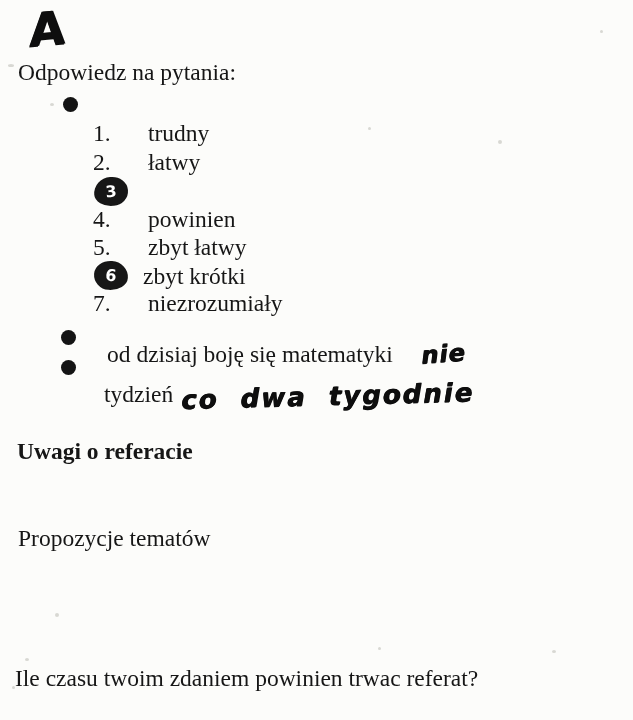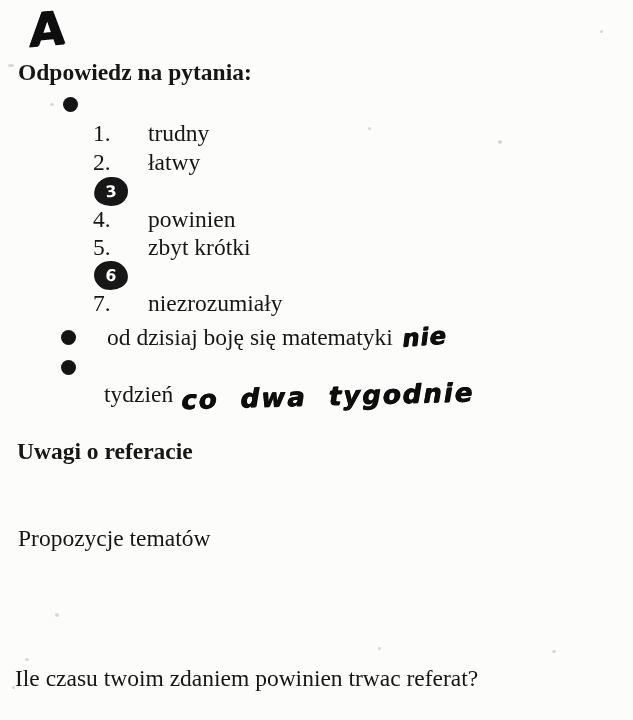--- a/index.html
+++ b/index.html
@@ -7,21 +7,21 @@
   #page{
     position:relative;width:633px;height:720px;
     background:#fcfcfa;color:#161616;
     font-family:"Liberation Serif", serif;
     font-size:23.5px;
   }
   .abs{position:absolute;white-space:nowrap;}
   .row{position:absolute;display:flex;align-items:flex-start;}
 
   
-  .heading{left:18px;font-weight:bold;}
+  .heading{left:18px;}
   .num{display:inline-block;width:55px;flex:0 0 auto;}
   .num.circled-cell{width:48px;padding-left:2px;}
 
   
   .bullet{
     position:absolute;width:15px;height:15px;border-radius:50%;
     background:#141414;
   }
 
   
@@ -88,34 +88,35 @@
     <span class="num circled-cell"><span class="circle-mark">
           <span>3</span>
         </span></span>
   </div>
   <div class="row" style="left:93px;top:206px;">
     <span class="num">4.</span>
     <span>powinien</span>
   </div>
   <div class="row" style="left:93px;top:234px;">
     <span class="num">5.</span>
-    <span>zbyt krótki</span>
+    <span>zbyt łatwy</span>
   </div>
   <div class="row" style="left:93px;top:260px;">
     <span class="num circled-cell"><span class="circle-mark c6">
           <span>6</span>
         </span></span>
+    <span style="margin-top:3px;">zbyt krótki</span>
   </div>
   <div class="row" style="left:93px;top:290px;">
     <span class="num">7.</span>
     <span>niezrozumiały</span>
   </div>
 
   <span class="bullet" style="left:61px;top:330px;"></span>
-  <div class="row" style="left:107px;top:323px;align-items:center;">
+  <div class="row" style="left:107px;top:340px;align-items:center;gap:19px;">
     <span>od dzisiaj boję się matematyki</span>
     <span class="hand hand-nie">nie</span>
   </div>
 
   <span class="bullet" style="left:61px;top:360px;"></span>
   <div class="row" style="left:104px;top:381px;align-items:flex-start;">
     <span>tydzień</span>
     <span class="hand hand-co">co dwa tygodnie</span>
   </div>
 

